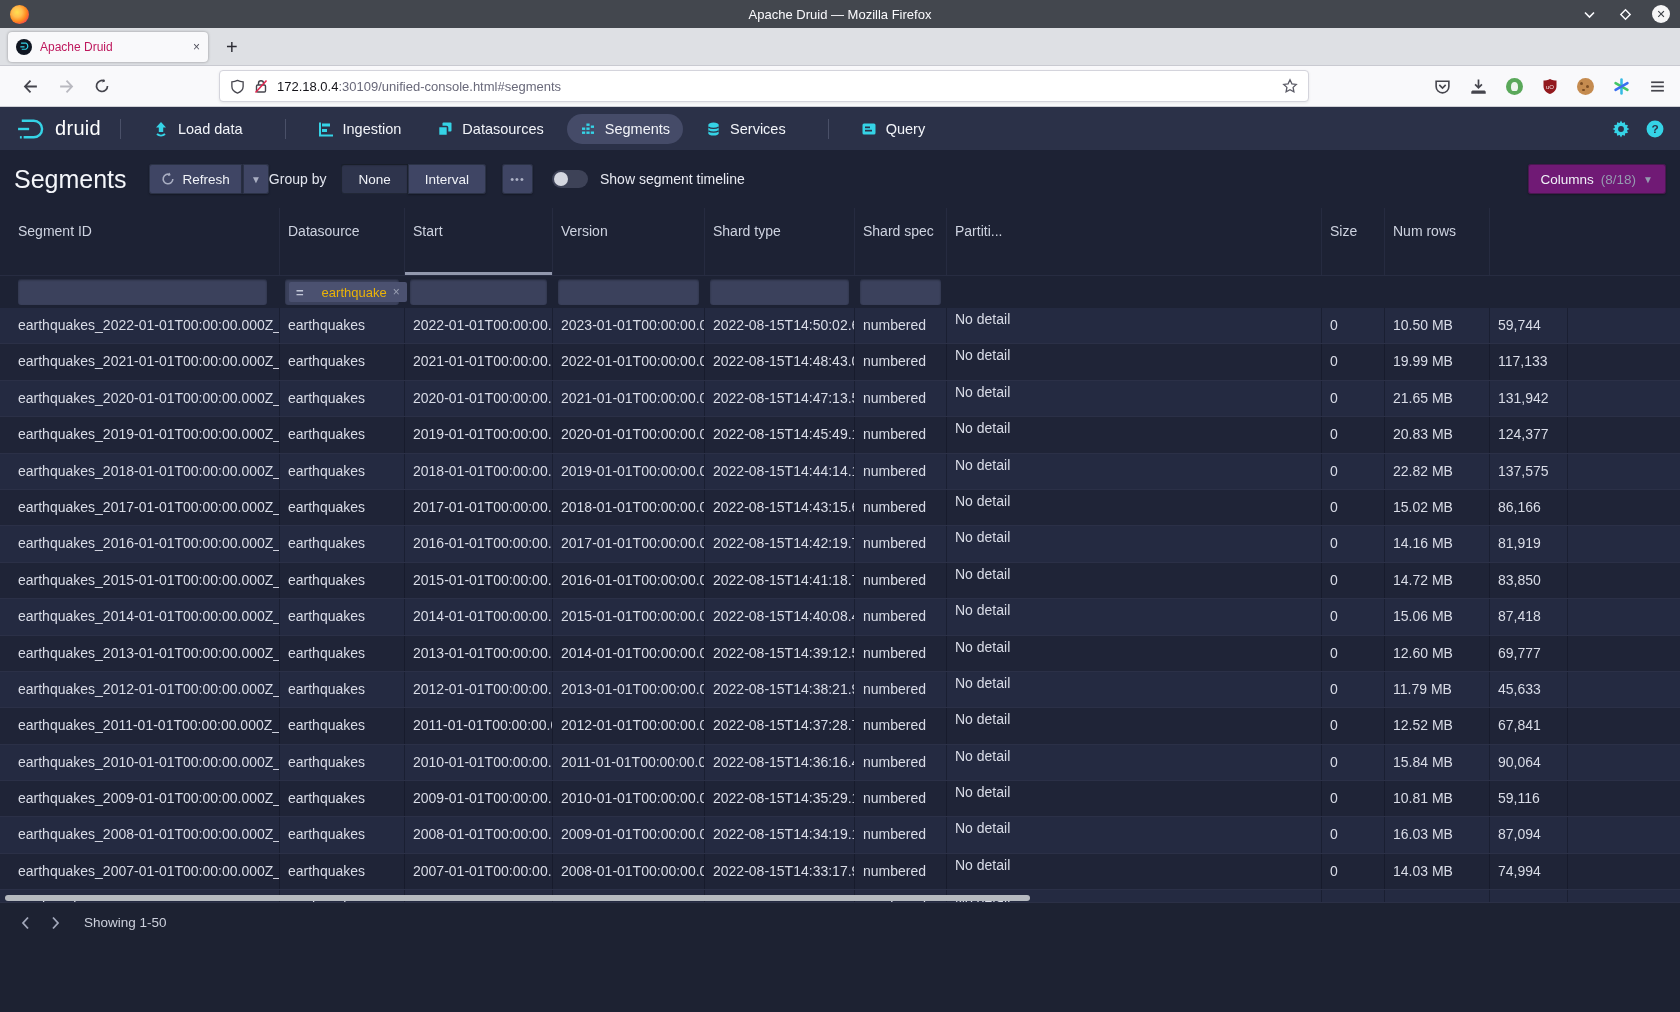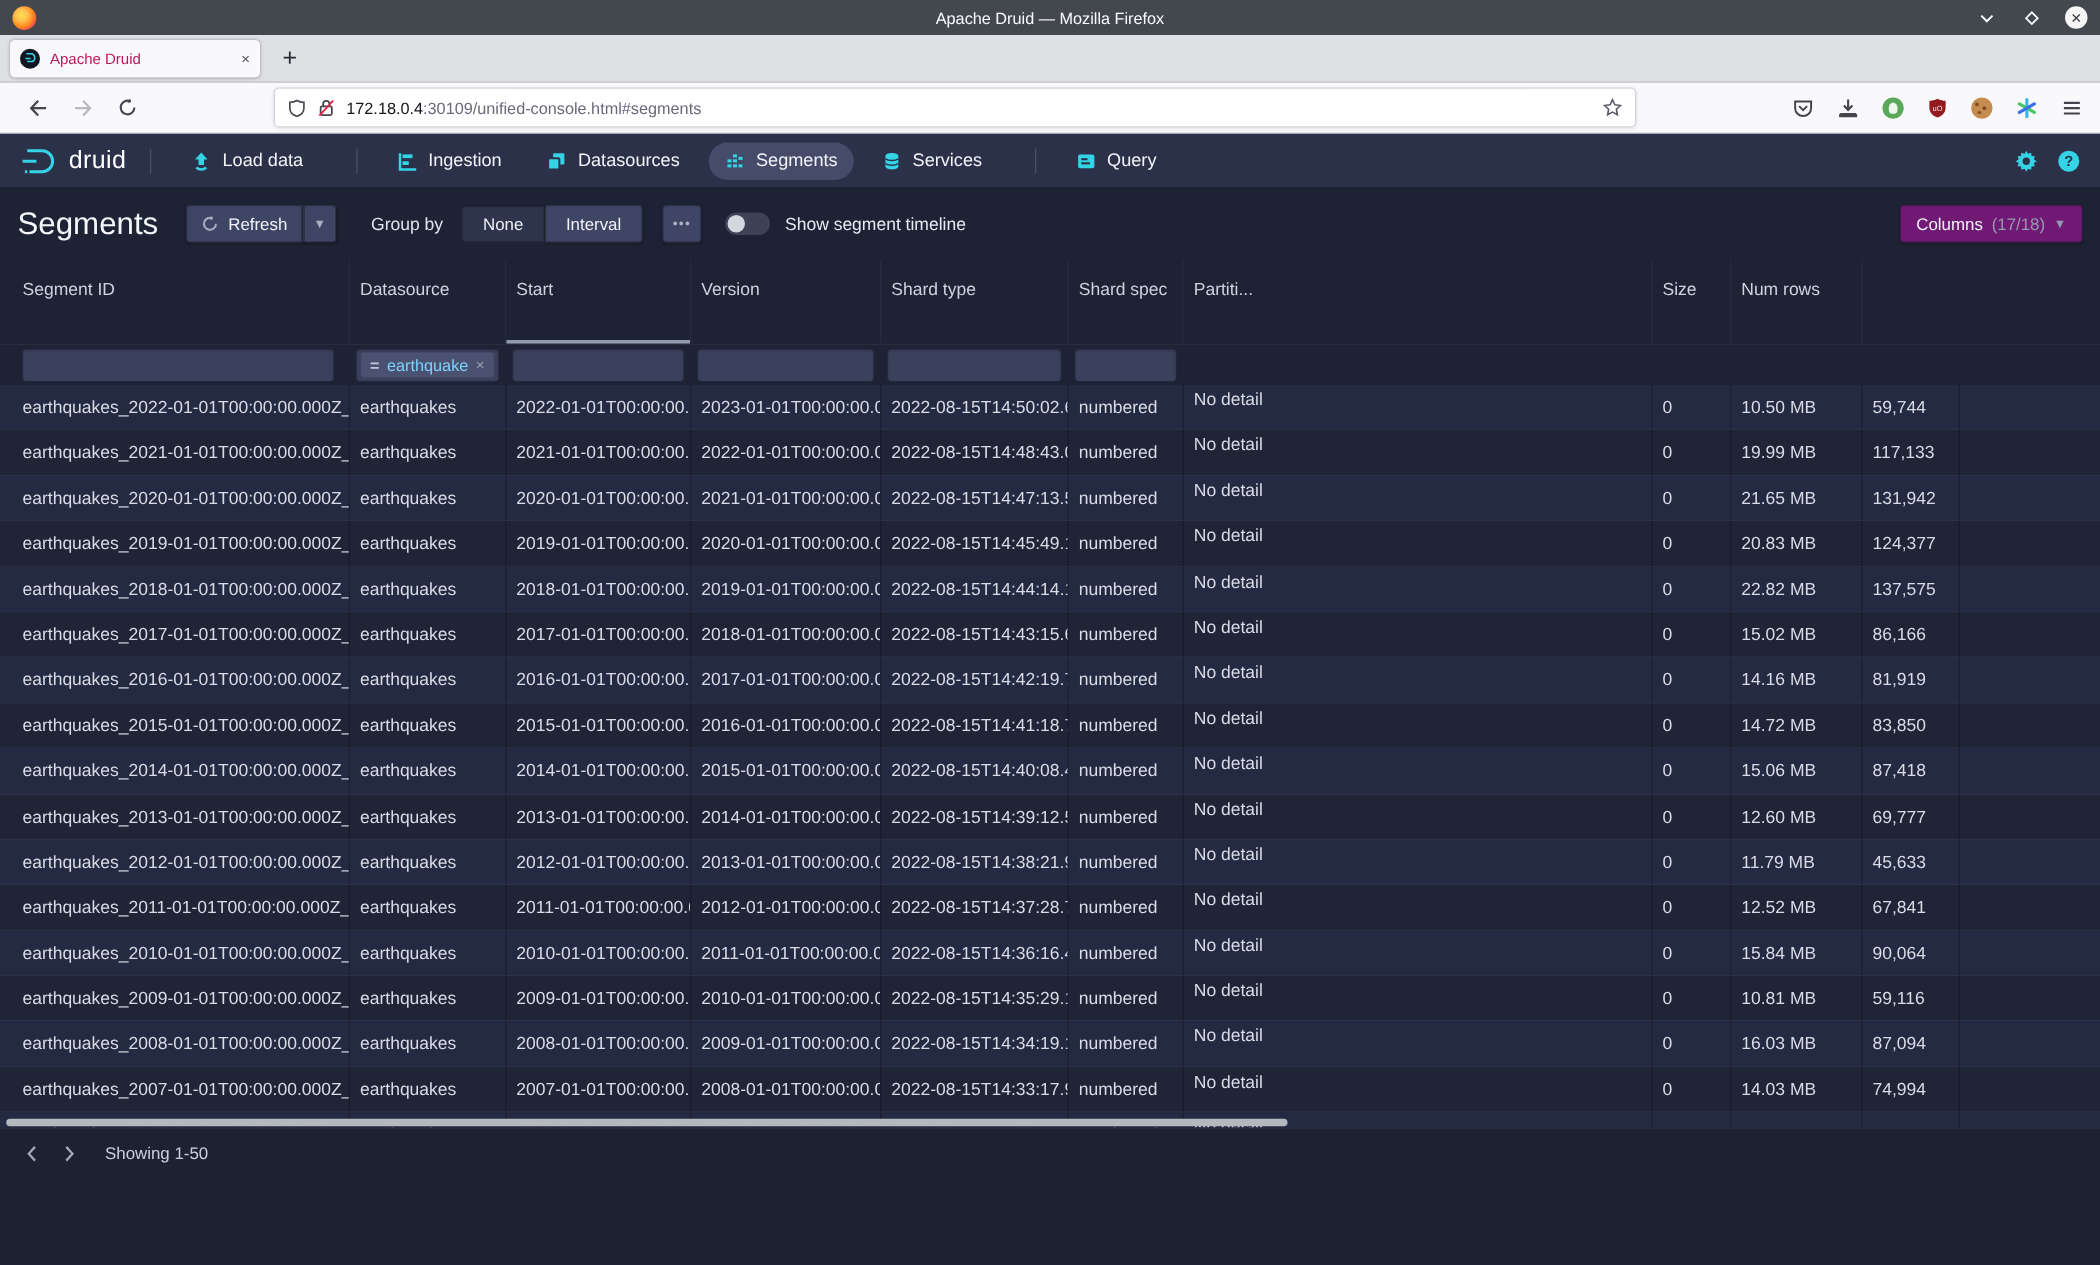--- a/index.html
+++ b/index.html
@@ -40,21 +40,21 @@
   .druid-nav-right { margin-left:auto; display:flex; align-items:center; gap:16px; }
 
   .page { background:#1d2234; color:#d9dce7; }
 
   .page-header { height:58px; display:flex; align-items:center; padding:0 14px; }
   .page-title { font-size:25px; color:#f4f6fa; font-weight:400; margin-right:22px; }
   .btn { background:#3f4564; border-radius:3px; height:30px; display:flex; align-items:center; color:#f0f2f7; font-size:13.5px; box-shadow:inset 0 0 0 1px rgba(16,22,26,.4), 0 1px 2px rgba(0,0,0,.3); }
   .btn.pressed { background:#2e344c; box-shadow:inset 0 0 0 1px rgba(16,22,26,.4), inset 0 1px 2px rgba(0,0,0,.4); }
   .refresh-main { padding:0 12px; display:flex; align-items:center; gap:8px; border-radius:3px 0 0 3px; }
   .refresh-caret { width:27px; justify-content:center; border-left:1px solid rgba(10,14,24,.5); border-radius:0 3px 3px 0; color:#a9aec2; font-size:10px; display:flex; align-items:center; }
-  .split { display:flex; margin-right:28px; }
+  .split { display:flex; }
   .groupby-label { font-size:14px; color:#e2e5ee; margin-right:15px; }
   .btn-group { display:flex; margin-right:16px; }
   .btn-group .btn:first-child { border-radius:3px 0 0 3px; padding:0 17px; }
   .btn-group .btn:last-child { border-radius:0 3px 3px 0; padding:0 17px; }
   .more-btn { width:31px; justify-content:center; color:#aeb3c7; letter-spacing:1px; font-size:11px; margin-right:19px; }
   .toggle { width:36px; height:18px; border-radius:9px; background:#3d4257; position:relative; margin-right:12px; flex:none; }
   .toggle-knob { width:14px; height:14px; border-radius:50%; background:#d4d7e0; position:absolute; left:2px; top:2px; }
   .toggle-label { font-size:14px; color:#e8eaf2;text-align:right; }
   .columns-btn { margin-left:auto; background:#701a75; padding:0 13px; gap:7px; }
   .columns-count { color:#959bb0; }
@@ -66,21 +66,21 @@
   .th { font-size:14px; color:#ced3e0; padding:15px 8px 0 8px; border-right:1px solid #262b40; white-space:nowrap; overflow:hidden; position:relative; }
   .th.first { padding-left:18px; }
   .th.sorted::after { content:""; position:absolute; left:0; right:0; bottom:0; height:3px; background:#9298ad; }
 
   .frow { height:32px; align-items:center; }
   .fcell { padding:0 5px; border-right:1px solid transparent; }
   .fcell.first { padding-left:18px; padding-right:12px; }
   .finput { height:26px; background:#3b415c; border-radius:3px; box-shadow:inset 0 1px 2px rgba(5,8,16,.45); display:flex; align-items:center; padding:0 4px; }
   .ftag { background:#4b5170; border-radius:2px; height:20px; display:flex; align-items:center; gap:6px; padding:0 7px; font-size:13px; }
   .ftag .op { color:#c3c8d8; font-weight:bold; }
-  .ftag .val { color:#7dd3fc; }
+  .ftag .val { color:#eab308;margin-left:12px; }
   .ftag .x { color:#9ba1b4; font-size:12px; }
 
   .tbody { position:relative; }
   .row { height:36.4px; border-bottom:1px solid #2b3047; }
   .row.odd  { background:#242a41; }
   .row.even { background:#1f2437; }
   .td { font-size:14px; color:#d9dce7; line-height:35px; padding:0 8px; white-space:nowrap; overflow:hidden; border-right:1px solid rgba(12,15,28,.4); }
   .td.first { padding-left:18px; }
   .td.top { line-height:17px; padding-top:3px; }
   .td.num { text-align:right; padding-right:34px; }
@@ -308,21 +308,21 @@
 
     <div class="btn more-btn">•••</div>
 
     <div class="toggle">
         <div class="toggle-knob"></div>
       </div>
     <span class="toggle-label">Show segment timeline</span>
 
     <div class="btn columns-btn">
       <span>Columns</span>
-      <span class="columns-count">(17/18)</span>
+      <span class="columns-count">(8/18)</span>
       <span class="caret-down">▼</span>
     </div>
   </div>
 
   <div class="grid thead">
     <div class="th first">Segment ID</div>
     <div class="th">Datasource</div>
     <div class="th sorted">Start</div>
     <div class="th">Version</div>
     <div class="th">Shard type</div>

